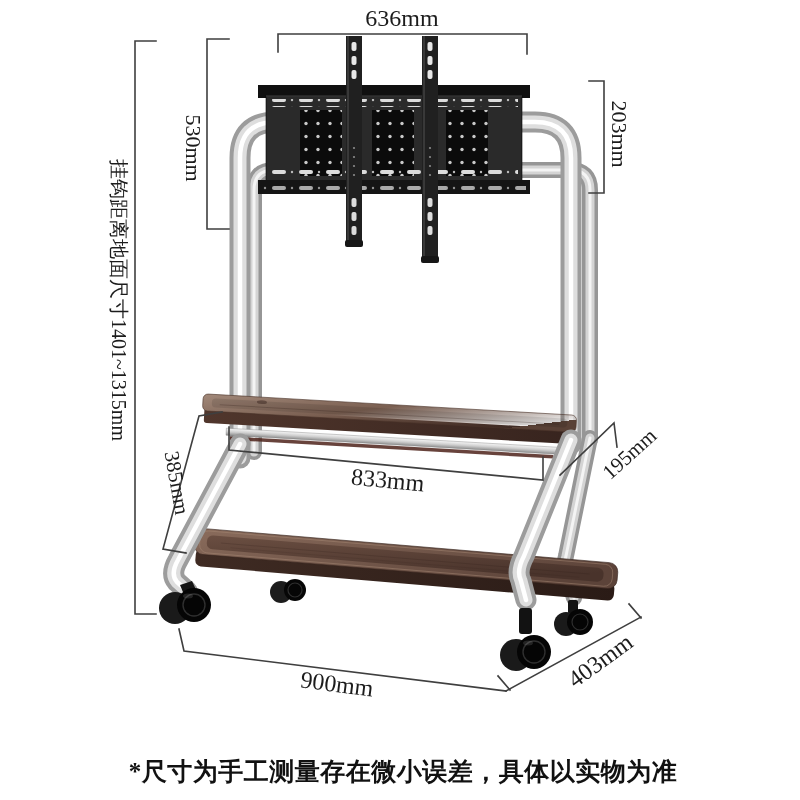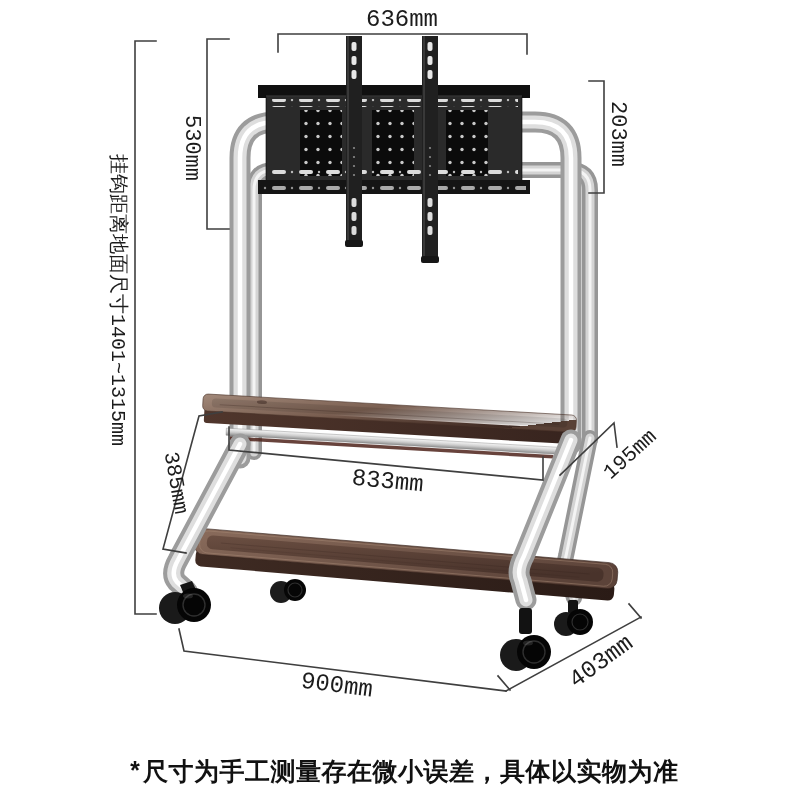--- a/index.html
+++ b/index.html
@@ -1,17 +1,17 @@
 <!DOCTYPE html>
 <html><head>
 <meta charset="utf-8">
 <style>
   html,body{margin:0;padding:0;background:#fff;}
   #stage{position:relative;width:800px;height:800px;background:#ffffff;overflow:hidden;
-         font-family:Liberation Mono, monospace;}
+         font-family:Liberation Serif, serif;}
   svg{position:absolute;left:0;top:0;}
   .dimline{stroke:#3f3f3f;stroke-width:1.6;fill:none;stroke-linecap:square;}
   .dimtext{fill:#1c1c1c;}
   .tube-out{stroke:#9c9c9c;stroke-width:21;fill:none;stroke-linecap:round;stroke-linejoin:round;}
   .tube-mid{stroke:#dedede;stroke-width:13;fill:none;stroke-linecap:round;stroke-linejoin:round;}
   .tube-hi{stroke:#ffffff;stroke-width:4.5;fill:none;stroke-linecap:round;stroke-linejoin:round;}
   .rtube-out{stroke:#969696;stroke-width:16;fill:none;stroke-linecap:round;stroke-linejoin:round;}
   .rtube-mid{stroke:#d4d4d4;stroke-width:9;fill:none;stroke-linecap:round;stroke-linejoin:round;}
   .rtube-hi{stroke:#f4f4f4;stroke-width:3;fill:none;stroke-linecap:round;stroke-linejoin:round;}
 </style>

